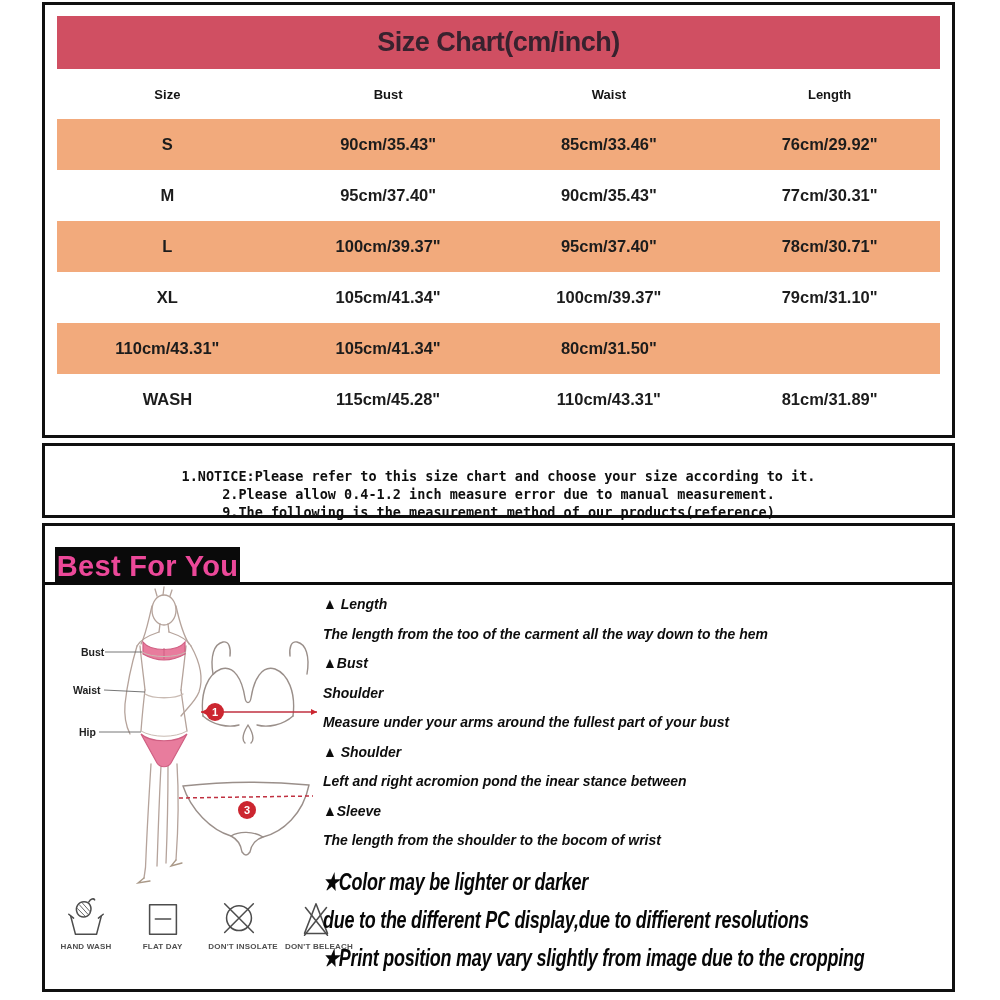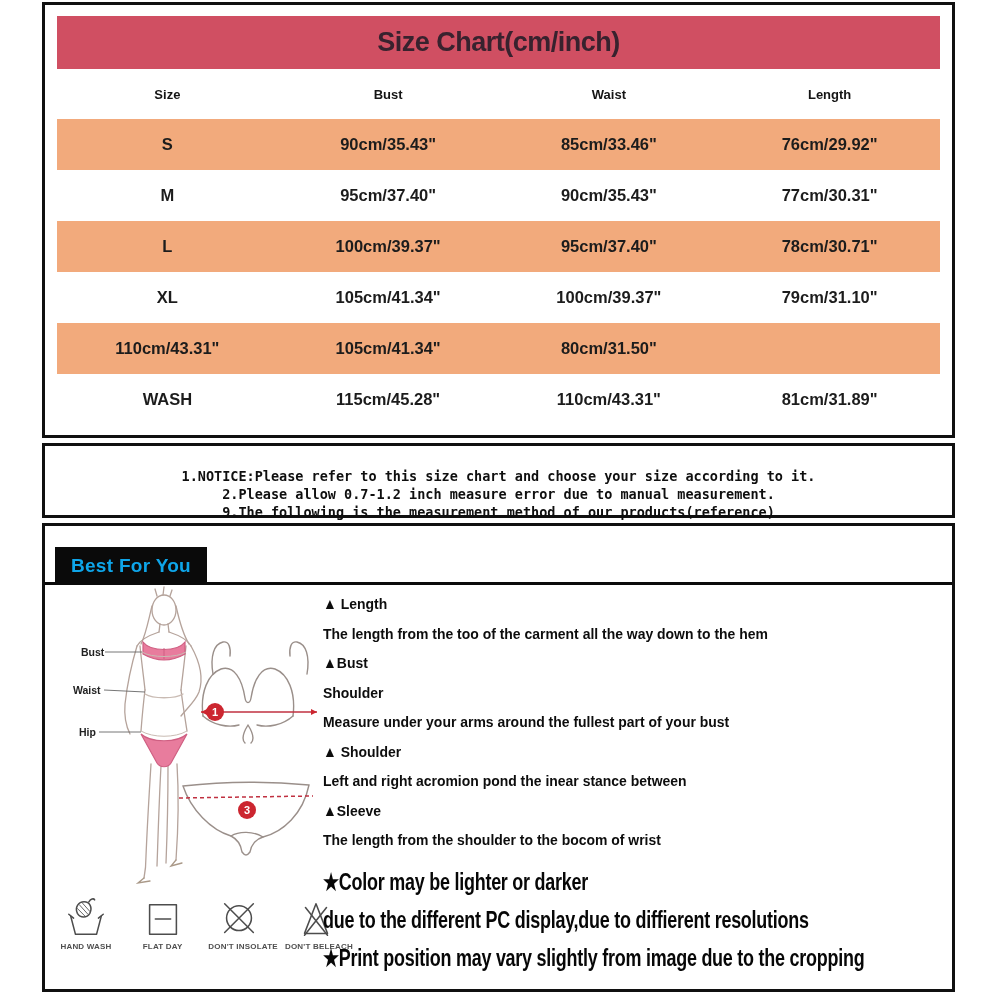--- a/index.html
+++ b/index.html
@@ -24,32 +24,32 @@
   .t-data.alt{background:var(--row_orange,#f2aa7c);}
   
   #box-notice{top:443px;height:75px;padding-top:21px;text-align:center;}
   .notice-line{
     font-family:"DejaVu Sans Mono", monospace;font-weight:bold;
     font-size:13.5px;line-height:18px;color:#0f0f0f;margin:0;
   }
   
   #box-best{top:523px;height:469px;}
   .bfy-banner{
-    position:absolute;left:10px;top:21px;width:152px;height:38px;z-index:2;
-    background:var(--banner_black,#0a0a0a);color:#0ea5e9;
+    position:absolute;left:10px;top:21px;width:185px;height:38px;z-index:2;
+    background:var(--banner_black,#0a0a0a);color:#ec4899;
     display:flex;align-items:center;justify-content:center;
-    font-size:19px;font-weight:bold;letter-spacing:0.3px;
+    font-size:29px;font-weight:bold;letter-spacing:0.3px;
   }
   .bfy-rule{position:absolute;left:0;right:0;top:56px;height:3px;background:var(--banner_black,#0a0a0a);}
   .figure-wrap{position:absolute;left:6px;top:60px;width:272px;height:302px;}
   .care-row{position:absolute;left:10px;top:372px;width:292px;display:flex;justify-content:space-between;}
   .care-item{width:62px;text-align:center;}
   .care-item svg{display:block;margin:0 auto;}
   .care-label{font-size:8px;letter-spacing:0.2px;color:#4f4f4f;font-weight:bold;white-space:nowrap;}
-  .measure-col{position:absolute;left:278px;top:63px;width:645px;}
+  .measure-col{position:absolute;left:278px;top:63px;width:645px;font-style:italic;}
   .m-line{
     margin:0;font-size:15.5px;font-weight:bold;line-height:29.5px;color:#0d0d0d;
     transform:scaleX(0.9);transform-origin:left center;white-space:nowrap;
   }
   .big-line{
     margin:0;font-size:23px;font-weight:bold;line-height:38px;color:#070707;
     letter-spacing:-0.3px;transform:scaleX(0.78);transform-origin:left center;white-space:nowrap;
   }
   .big-group{margin-top:8px;}
   
@@ -107,21 +107,21 @@
   <div class="t-row t-data">
     <span>WASH</span>
     <span>115cm/45.28"</span>
     <span>110cm/43.31"</span>
     <span>81cm/31.89"</span>
   </div>
 </div>
 
 <div class="box" id="box-notice">
   <p class="notice-line">1.NOTICE:Please refer to this size chart and choose your size according to it.</p>
-  <p class="notice-line">2.Please allow 0.7-1.2 inch measure error due to manual measurement.</p>
+  <p class="notice-line">2.Please allow 0.4-1.2 inch measure error due to manual measurement.</p>
   <p class="notice-line">9.The following is the measurement method of our products(reference)</p>
 </div>
 
 <div class="box" id="box-best">
   <div class="bfy-banner">
     <span>Best For You</span>
   </div>
   <div class="bfy-rule"></div>
 
   <div class="figure-wrap">

